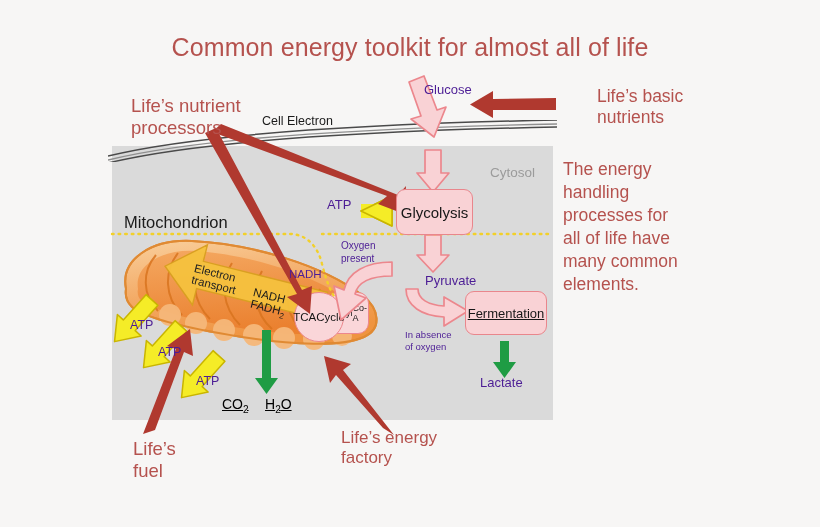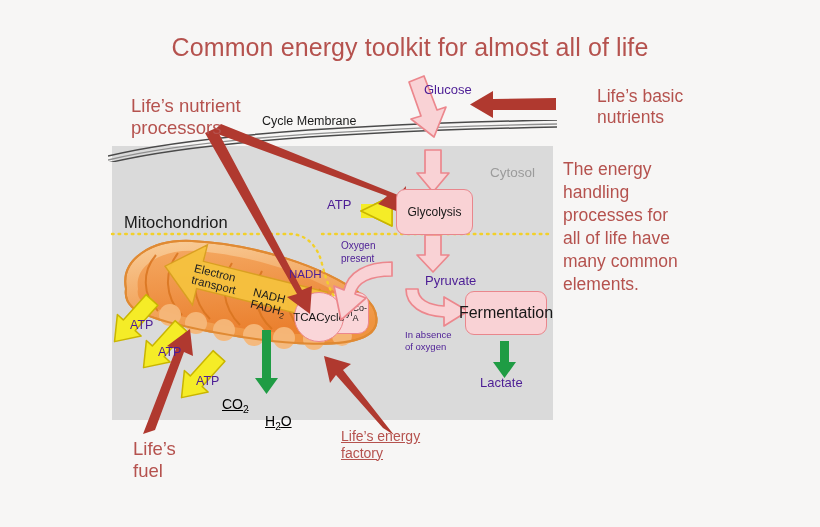--- a/index.html
+++ b/index.html
@@ -84,24 +84,24 @@
   
   .pbox {
     position: absolute;
     background: #f9d2d5;
     border: 1.6px solid #e9868c;
     border-radius: 9px;
     display: flex;
     align-items: center;
     justify-content: center;
     color: #171717;
-    font-size: 12px;
+    font-size: 15px;
   }
   #box-glycolysis { left: 396px; top: 189px; width: 75px; height: 44px; }
-  #box-fermentation { left: 465px; top: 291px; width: 80px; height: 42px; font-size: 16px; }
+  #box-fermentation { left: 465px; top: 291px; width: 80px; height: 42px; font-size: 13px; text-decoration: underline; }
 
   .oval {
     position: absolute;
     background: #fad6d9;
     border: 1.6px solid #ec878d;
     border-radius: 50%;
     display: flex;
     flex-direction: row;
     align-items: center;
     justify-content: center;
@@ -132,53 +132,53 @@
   #lbl-atp4      { left: 196px; top: 374px; font-size: 12.5px; }
 
   .green-lbl {
     position: absolute;
     color: #000000;
     font-size: 14px;
     white-space: nowrap;
     text-decoration: underline;
   }
   #lbl-co2 { left: 222px; top: 396px; }
-  #lbl-h2o { left: 265px; top: 396px; margin-top: 17px; }
+  #lbl-h2o { left: 265px; top: 396px; }
   .green-lbl sub { font-size: 10px; }
 
   
   .anno {
     position: absolute;
     color: #b5524e;
     line-height: 1.18;
   }
   #anno-processors { left: 131px; top: 83px;  font-size: 18.5px; margin-top: 12px; }
   #anno-basic      { left: 563px; top: 86px;  font-size: 17.5px; margin-left: 34px; }
   #anno-para       { left: 563px; top: 158px; font-size: 17.5px; line-height: 1.32; }
   #anno-fuel       { left: 133px; top: 438px; font-size: 18.5px; }
-  #anno-factory    { left: 341px; top: 428px; font-size: 14px; text-decoration: underline; }
+  #anno-factory    { left: 341px; top: 428px; font-size: 17px; }
 </style>
 </head>
 <body>
 
 <div id="stage">
 
   <div id="title">Common energy toolkit for almost all of life</div>
 
   <div id="cell-region"></div>
 
   <div id="cell-membrane">
     <svg width="449" height="42" viewBox="0 0 449 42">
       <path d="M0,36 C90,14 250,4 449,0" fill="none" stroke="#4a4a4a" stroke-width="1.5"></path>
       <path d="M0,40 C90,18 250,8 449,4" fill="none" stroke="#8f8f8f" stroke-width="1.4"></path>
       <path d="M0,43 C90,21 250,11 449,7" fill="none" stroke="#4a4a4a" stroke-width="1.5"></path>
     </svg>
   </div>
 
-  <div id="cell-membrane-label">Cycle Membrane</div>
+  <div id="cell-membrane-label">Cell Electron</div>
   <div id="cytosol-label">Cytosol</div>
   <div id="mitochondrion-label">Mitochondrion</div>
 
   <div id="mito">
     <svg width="275" height="135" viewBox="0 0 275 135">
       <defs>
         <linearGradient id="mgOuter" x1="0" y1="0" x2="0.3" y2="1">
           <stop offset="0%" stop-color="#f9cf9c"></stop>
           <stop offset="55%" stop-color="#f3a964"></stop>
           <stop offset="100%" stop-color="#ef9440"></stop>

